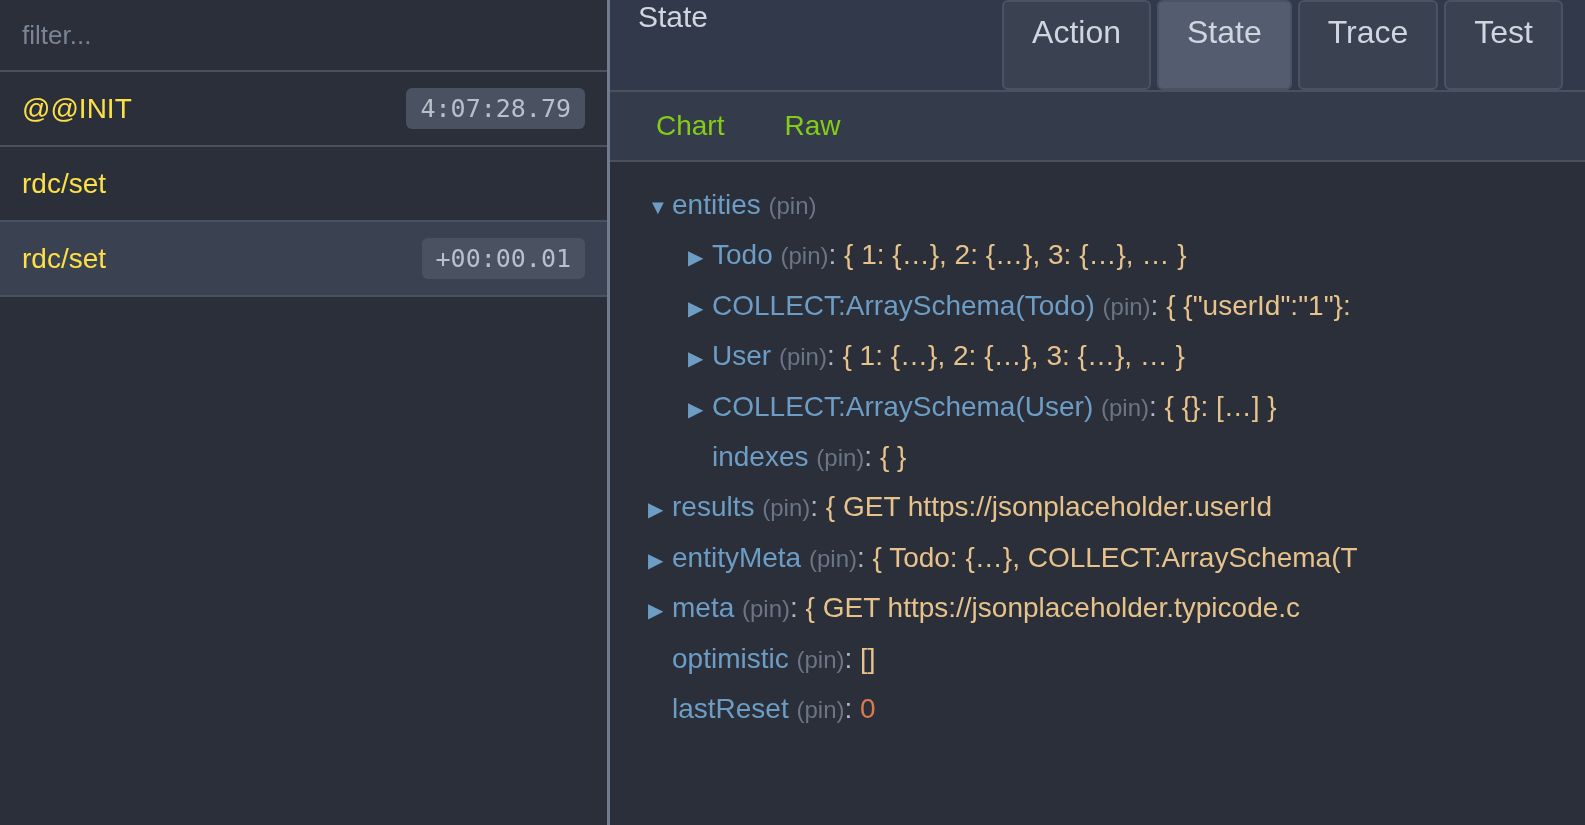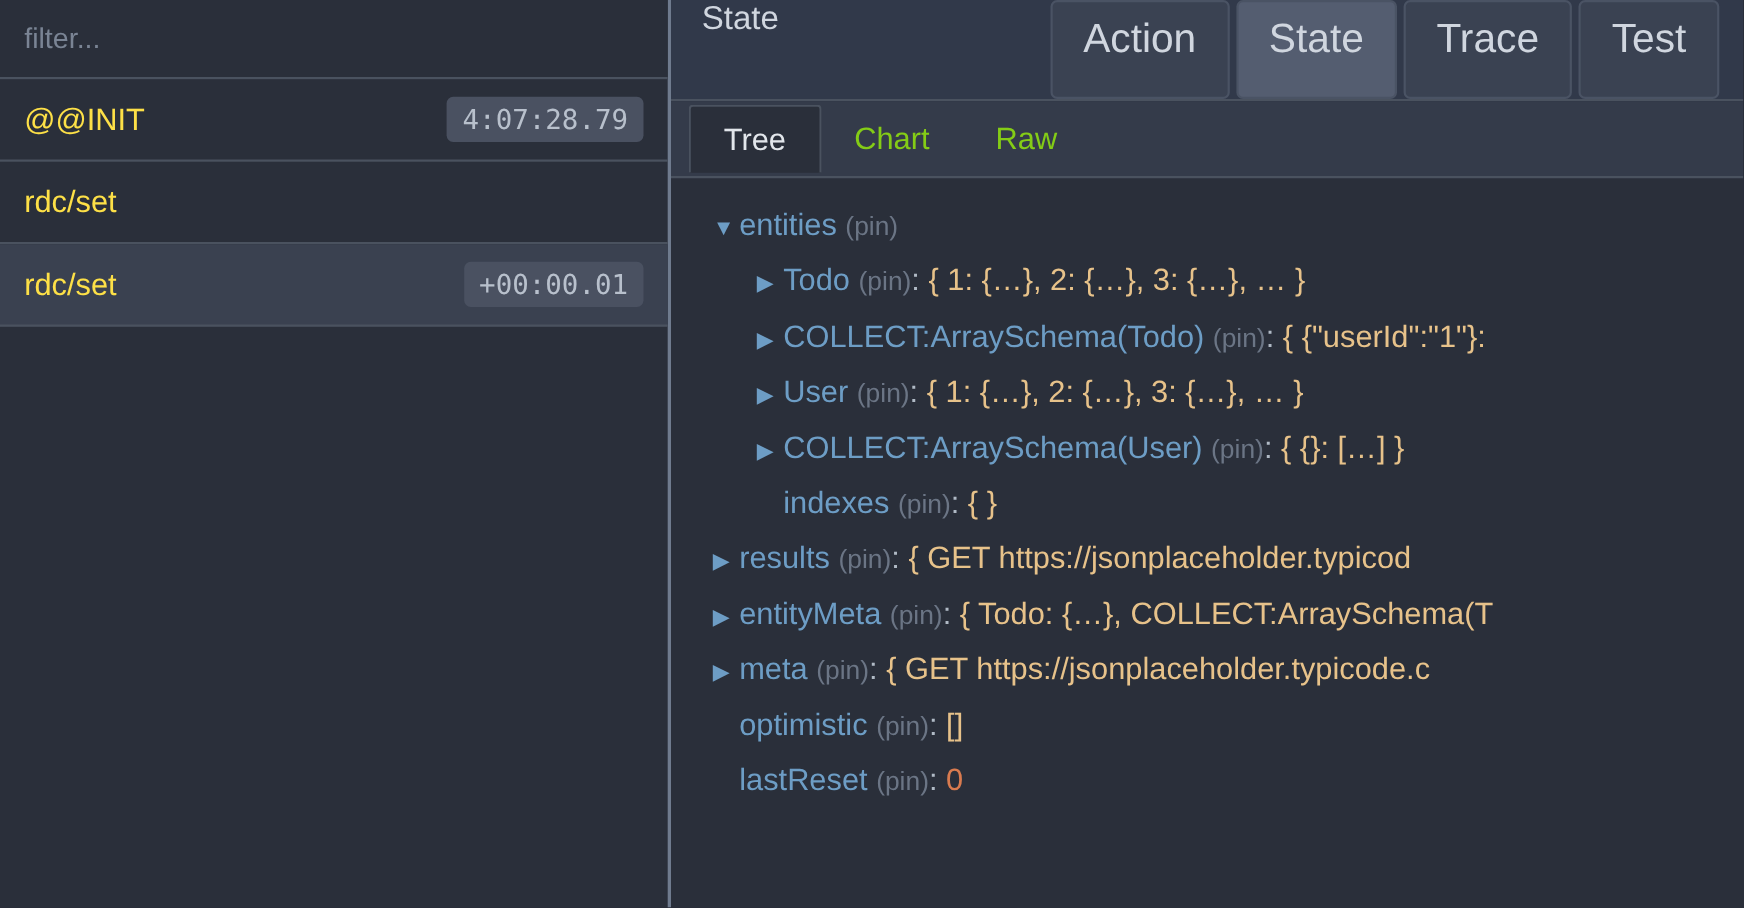--- a/index.html
+++ b/index.html
@@ -73,21 +73,21 @@
     border-bottom: 2px solid #4a525f;
     padding: 0 22px 0 28px;
   }
   .panel-label {
     font-size: 30px;
     color: #d0d6df;
     margin-right: auto;
   }
   .tab-bar { display: flex; gap: 6px; }
   .tab-btn {
-    font-size: 37px;
+    font-size: 32px;
     color: #d0d6df;
     background: #3a4252;
     border: 2px solid #4a5364;
     border-radius: 6px;
     padding: 12px 28px;
     cursor: pointer;
   }
   .tab-btn.active { background: #545d70; }
   .sub-tabs {
     display: flex;
@@ -170,33 +170,32 @@
       <span class="panel-label">State</span>
       <div class="tab-bar">
           <div class="tab-btn">Action</div>
           <div class="tab-btn active">State</div>
           <div class="tab-btn">Trace</div>
           <div class="tab-btn">Test</div>
         </div>
     </div>
 
     <div class="sub-tabs">
-        <div class="sub-tab active">Tree</div>
         <div class="sub-tab">Chart</div>
         <div class="sub-tab">Raw</div>
       </div>
 
     <div class="tree-view">
         <div class="tree-node indent-1"><span class="arrow down"></span><span class="key">entities</span> <span class="pin">(pin)</span></div>
         <div class="tree-node indent-2"><span class="arrow right"></span><span class="key">Todo</span> <span class="pin">(pin)</span><span class="colon">: </span><span class="val">{ 1: {…}, 2: {…}, 3: {…}, … }</span></div>
         <div class="tree-node indent-2"><span class="arrow right"></span><span class="key">COLLECT:ArraySchema(Todo)</span> <span class="pin">(pin)</span><span class="colon">: </span><span class="val">{ {"userId":"1"}:</span></div>
         <div class="tree-node indent-2"><span class="arrow right"></span><span class="key">User</span> <span class="pin">(pin)</span><span class="colon">: </span><span class="val">{ 1: {…}, 2: {…}, 3: {…}, … }</span></div>
         <div class="tree-node indent-2"><span class="arrow right"></span><span class="key">COLLECT:ArraySchema(User)</span> <span class="pin">(pin)</span><span class="colon">: </span><span class="val">{ {}: […] }</span></div>
         <div class="tree-node indent-2"><span class="no-arrow"></span><span class="key">indexes</span> <span class="pin">(pin)</span><span class="colon">: </span><span class="val">{ }</span></div>
-        <div class="tree-node indent-1"><span class="arrow right"></span><span class="key">results</span> <span class="pin">(pin)</span><span class="colon">: </span><span class="val">{ GET https://jsonplaceholder.typicod</span></div>
+        <div class="tree-node indent-1"><span class="arrow right"></span><span class="key">results</span> <span class="pin">(pin)</span><span class="colon">: </span><span class="val">{ GET https://jsonplaceholder.userId</span></div>
         <div class="tree-node indent-1"><span class="arrow right"></span><span class="key">entityMeta</span> <span class="pin">(pin)</span><span class="colon">: </span><span class="val">{ Todo: {…}, COLLECT:ArraySchema(T</span></div>
         <div class="tree-node indent-1"><span class="arrow right"></span><span class="key">meta</span> <span class="pin">(pin)</span><span class="colon">: </span><span class="val">{ GET https://jsonplaceholder.typicode.c</span></div>
         <div class="tree-node indent-1"><span class="no-arrow"></span><span class="key">optimistic</span> <span class="pin">(pin)</span><span class="colon">: </span><span class="val">[]</span></div>
         <div class="tree-node indent-1"><span class="no-arrow"></span><span class="key">lastReset</span> <span class="pin">(pin)</span><span class="colon">: </span><span class="num">0</span></div>
       </div>
 
   </div>
 </div>
 
 </body></html>

